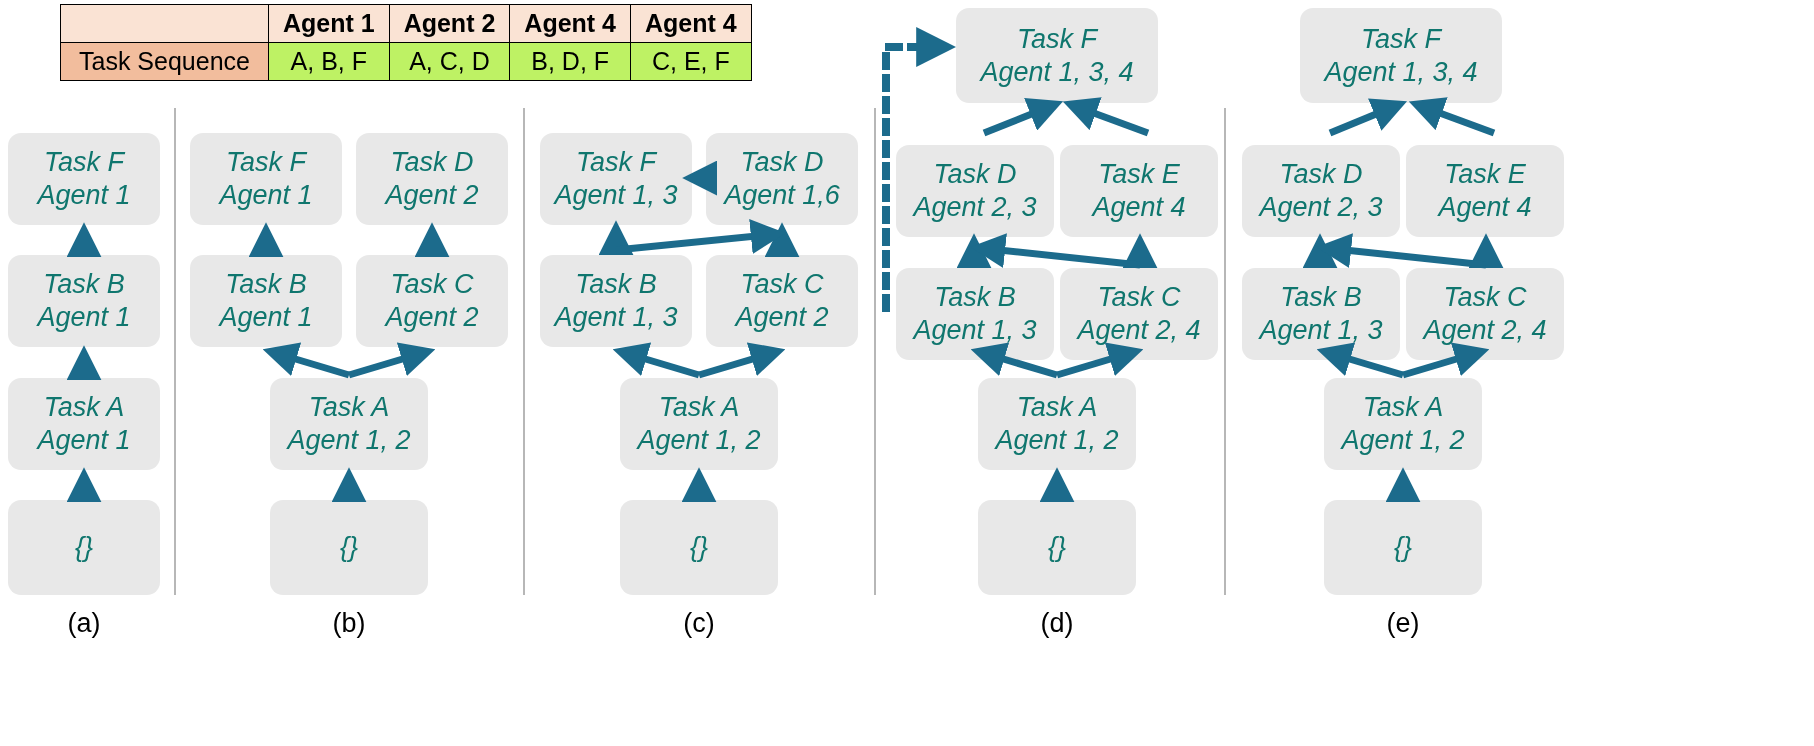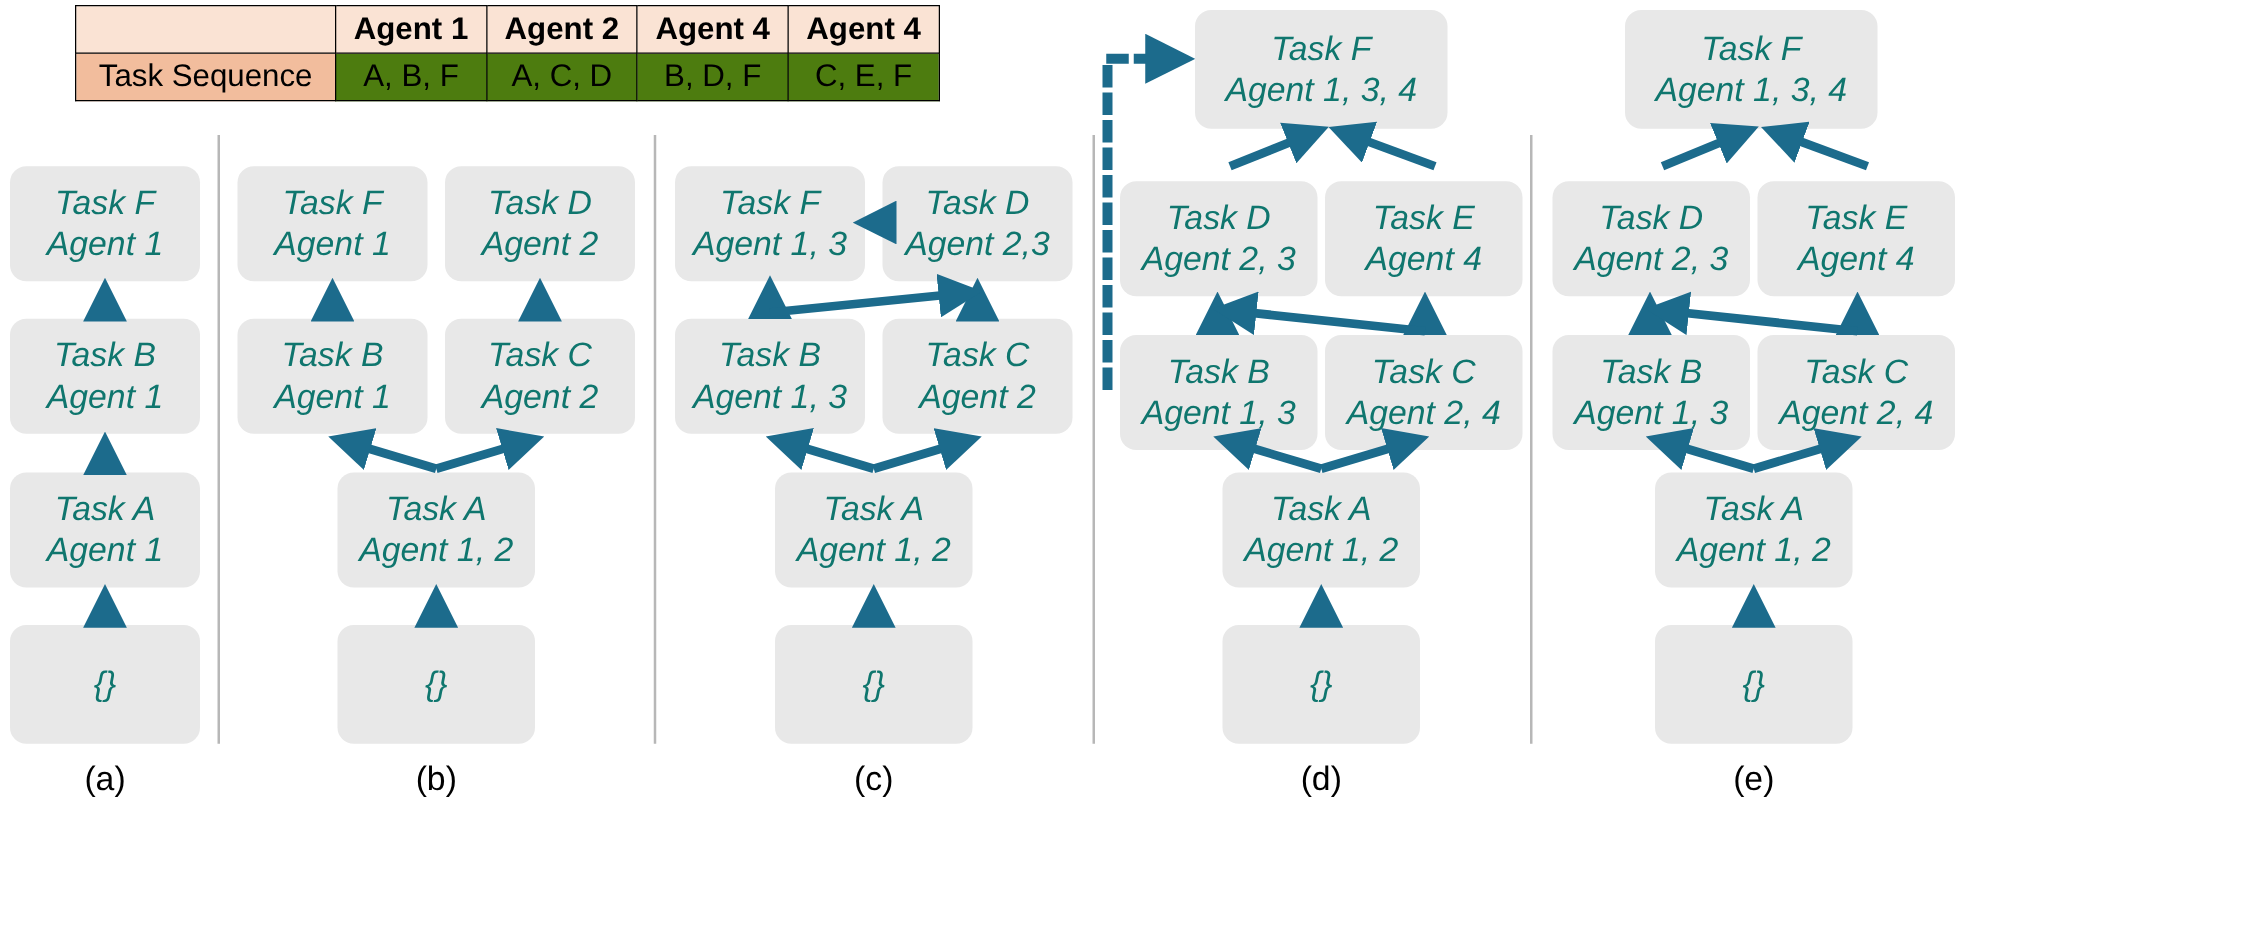--- a/index.html
+++ b/index.html
@@ -25,21 +25,21 @@
     text-align:center;
     white-space:nowrap;
   }
   .seq-table thead th{
     background:#fae3d4;
     font-weight:bold;
     font-size:25px;
   }
   .seq-table thead th.corner{background:#fae3d4;}
   .seq-table tbody td{
-    background:#4d7c0f;
+    background:#bef264;
     font-weight:normal;
   }
   .seq-table tbody td.rowhead{
     background:#f2bd9d;
     padding-left:18px;padding-right:18px;
   }
   .sep{
     position:absolute;
     top:108px;
     width:2px;height:487px;
@@ -149,21 +149,21 @@
   <span class="l1">{}</span>
 </div>
 <div class="caption" style="left:289px;top:608px;">(b)</div>
 
 <div class="node" style="left:540px;top:133px;width:152px;height:92px;">
   <span class="l1">Task F</span>
   <span class="l2">Agent 1, 3</span>
 </div>
 <div class="node" style="left:706px;top:133px;width:152px;height:92px;">
   <span class="l1">Task D</span>
-  <span class="l2">Agent 2,3</span>
+  <span class="l2">Agent 1,6</span>
 </div>
 <div class="node" style="left:540px;top:255px;width:152px;height:92px;">
   <span class="l1">Task B</span>
   <span class="l2">Agent 1, 3</span>
 </div>
 <div class="node" style="left:706px;top:255px;width:152px;height:92px;">
   <span class="l1">Task C</span>
   <span class="l2">Agent 2</span>
 </div>
 <div class="node" style="left:620px;top:378px;width:158px;height:92px;">

